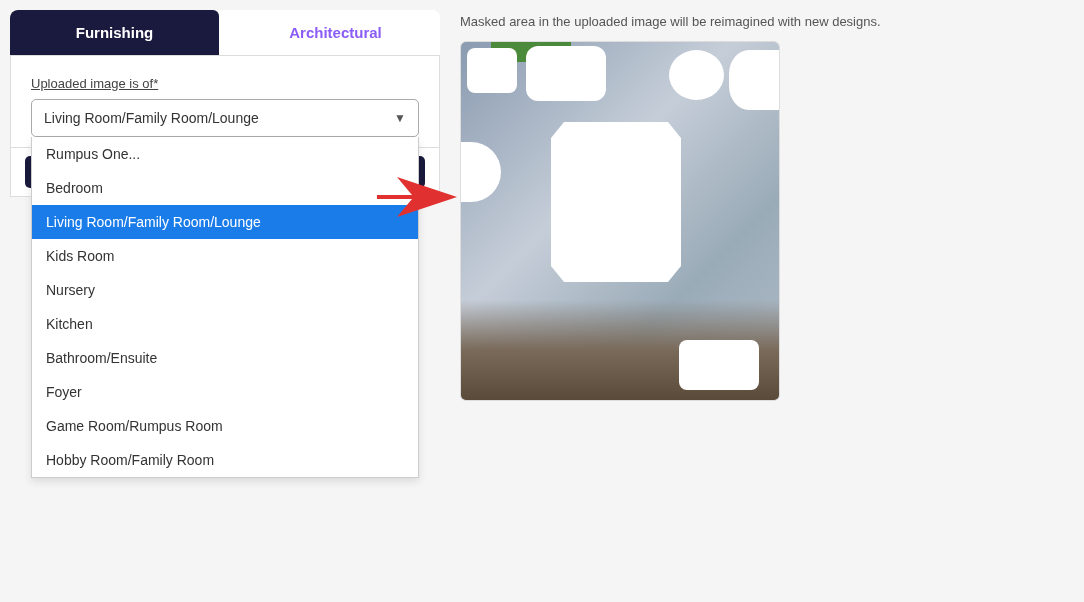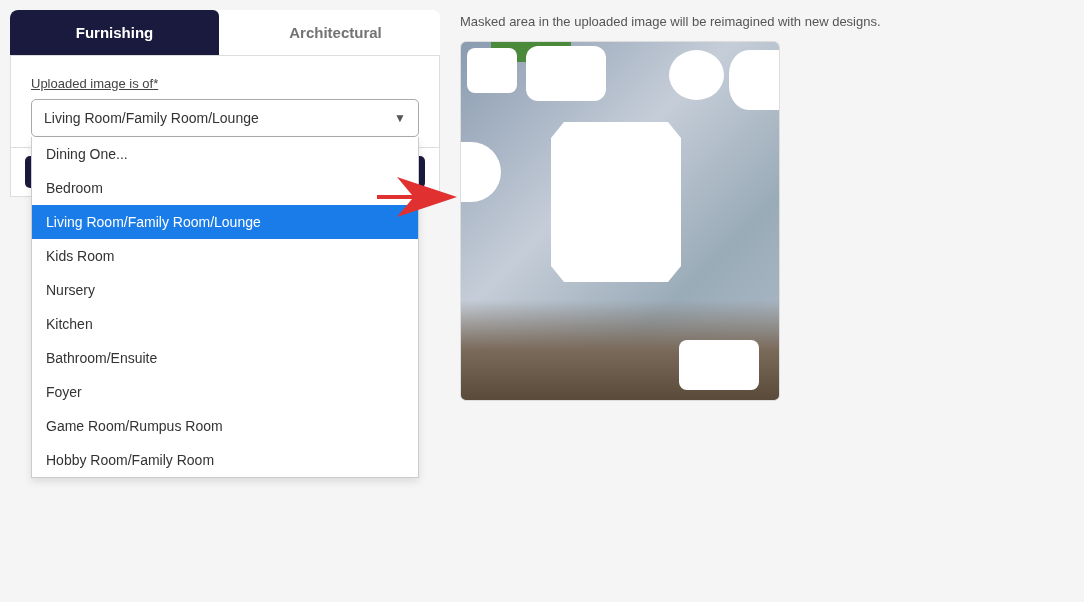--- a/index.html
+++ b/index.html
@@ -50,21 +50,21 @@
     }
 
     .tab.active {
       background: #1a1a3e;
       color: #fff;
       border-radius: 6px 6px 0 0;
     }
 
     .tab.inactive {
       background: #fff;
-      color: #737373;
+      color: #8b5cf6;
       border-radius: 6px 6px 0 0;
     }
 
     
     .panel-content {
       background: #fff;
       border: 1px solid #ddd;
       border-top: none;
       padding: 20px 20px 10px 20px;
       position: relative;
@@ -257,21 +257,21 @@
     <div class="panel-content">
       <div class="label">Uploaded image is of*</div>
 
       <div class="select-wrapper">
         <div class="select-display">
           <span>Living Room/Family Room/Lounge</span>
           <span class="chevron">▼</span>
         </div>
 
         <div class="dropdown-list">
-          <div class="dropdown-item">Dining One...</div>
+          <div class="dropdown-item">Rumpus One...</div>
           <div class="dropdown-item">Bedroom</div>
           <div class="dropdown-item selected">Living Room/Family Room/Lounge</div>
           <div class="dropdown-item">Kids Room</div>
           <div class="dropdown-item">Nursery</div>
           <div class="dropdown-item">Kitchen</div>
           <div class="dropdown-item">Bathroom/Ensuite</div>
           <div class="dropdown-item">Foyer</div>
           <div class="dropdown-item">Game Room/Rumpus Room</div>
           <div class="dropdown-item">Hobby Room/Family Room</div>
 

